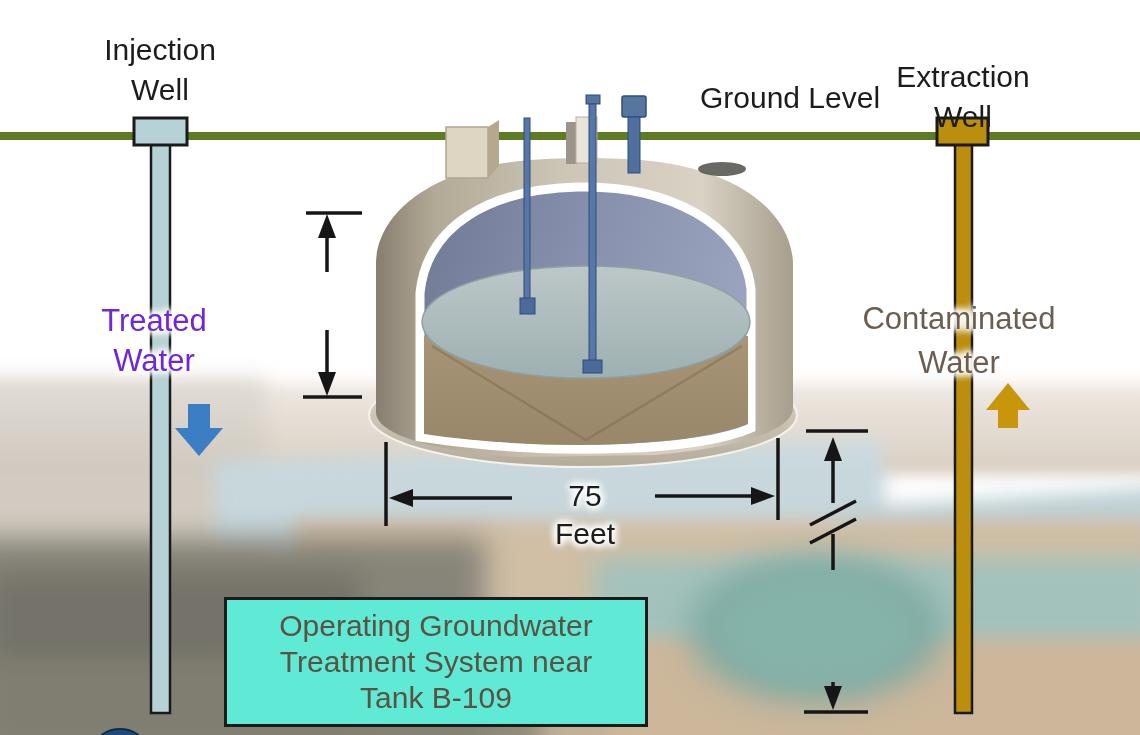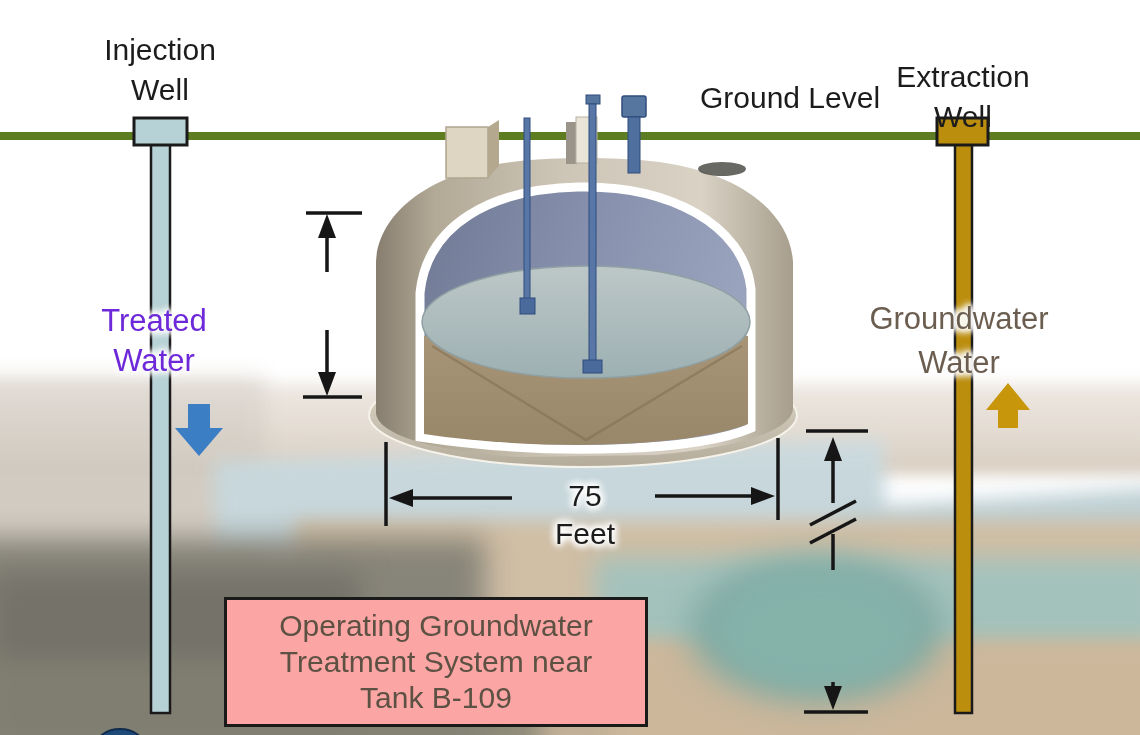--- a/index.html
+++ b/index.html
@@ -34,21 +34,21 @@
   .lbl-extraction{left:871px;top:30px;width:184px;font-size:30px;margin-top:27px;}
   .lbl-ground{left:640px;top:78px;width:300px;font-size:30px;}
   .lbl-treated{left:48px;top:301px;width:212px;font-size:31px;color:#6d28d9;line-height:1.3;}
   .lbl-contaminated{left:818px;top:297px;width:282px;font-size:31px;color:#6b5e50;line-height:1.42;}
   .lbl-21feet{left:255px;top:286px;width:144px;font-size:30px;}
   .lbl-75feet{left:524px;top:477px;width:122px;font-size:30px;line-height:1.27;}
   .lbl-watertable{left:700px;top:567px;width:232px;font-size:28px;color:#ffffff;line-height:1.42;
     text-shadow:0 0 7px rgba(128,170,163,.95),0 0 12px rgba(128,170,163,.8);}
   .caption-box{
     position:absolute;z-index:20;left:224px;top:597px;width:424px;height:130px;
-    background:#fca5a5;border:3.5px solid #1a1a1a;
+    background:#5eead4;border:3.5px solid #1a1a1a;
     display:flex;align-items:center;justify-content:center;
   }
   .caption-text{white-space:pre-line;text-align:center;font-size:30px;line-height:1.2;color:#5c5142;}
 </style>
 </head>
 <body>
 
 <div class="stage">
 
   <div class="ph ph-hills-wide"></div>
@@ -169,21 +169,21 @@
     <ellipse cx="120" cy="746" rx="24" ry="17" stroke="#0f2c4e" stroke-width="2" fill="#1d4a78"></ellipse>
   </svg>
 
   <div class="lbl lbl-injection">Injection
 Well</div>
   <div class="lbl lbl-extraction">Extraction
 Well</div>
   <div class="lbl lbl-ground">Ground Level</div>
   <div class="lbl lbl-treated halo">Treated
 Water</div>
-  <div class="lbl lbl-contaminated halo">Groundwater
+  <div class="lbl lbl-contaminated halo">Contaminated
 Water</div>
   <div class="lbl lbl-75feet halo">75
 Feet</div>
 
   <div class="caption-box">
     <div class="caption-text">Operating Groundwater
 Treatment System near
 Tank B-109</div>
   </div>
 

